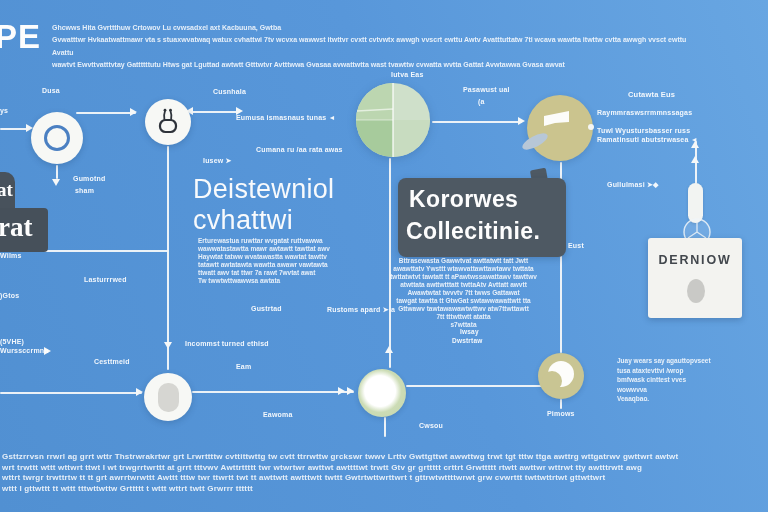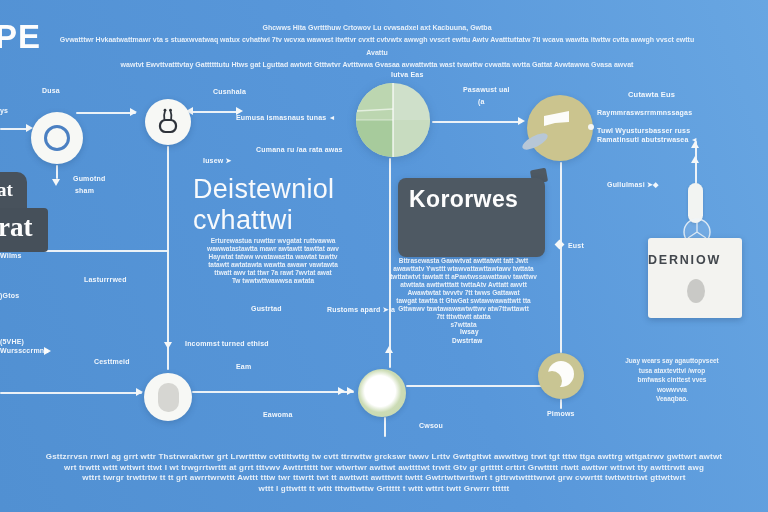--- a/index.html
+++ b/index.html
@@ -4,21 +4,21 @@
 <style>
   html,body{margin:0;padding:0;}
   body{
     width:768px;height:512px;overflow:hidden;position:relative;
     font-family:"Liberation Sans",sans-serif;
     background:linear-gradient(250deg,#68a6e2 0%,#5897da 45%,#5190d2 100%);
   }
   .abs{position:absolute;}
   .lbl{position:absolute;font-size:7px;line-height:8.5px;font-weight:700;
        color:rgba(255,255,255,.92);letter-spacing:.2px;white-space:nowrap;}
-  .para{position:absolute;color:rgba(255,255,255,.85);font-weight:600;white-space:pre-line;text-align:center;}
+  .para{position:absolute;color:rgba(255,255,255,.85);font-weight:600;white-space:pre-line;}
   .hl,.vl{position:absolute;background:rgba(248,250,250,.92);border-radius:1px;}
   .hl{height:2px;} .vl{width:2px;}
   .ar{position:absolute;width:0;height:0;border:4px solid transparent;}
   .ar-r{border-left:7px solid #f6f8f8;border-right:0;}
   .ar-l{border-right:7px solid #f6f8f8;border-left:0;}
   .ar-u{border-bottom:7px solid #f6f8f8;border-top:0;}
   .ar-d{border-top:7px solid #f6f8f8;border-bottom:0;}
   .node{position:absolute;border-radius:50%;background:#f7f8f5;
         box-shadow:0 2px 6px rgba(25,55,95,.22);}
   .dia{position:absolute;width:7px;height:7px;background:#f6f8f8;transform:rotate(45deg);}
@@ -103,46 +103,47 @@
 
 <div class="abs" style="left:527px;top:95px;width:66px;height:66px;border-radius:50%;background:#cbc48e;box-shadow:0 2px 6px rgba(25,55,95,.18);">
   <svg width="36" height="26" viewBox="0 0 36 26" style="position:absolute;left:14px;top:12px;">
     <path d="M3 9 L28 4 L28 15 L14 16 L3 19 Z" fill="#fcfcfa"></path>
   </svg>
 </div>
 <div class="abs" style="left:521px;top:136px;width:28px;height:11px;background:#b7c7d7;border-radius:50%;transform:rotate(-28deg);"></div>
 <div class="abs" style="left:588px;top:124px;width:6px;height:6px;border-radius:50%;background:#f5f6f4;"></div>
 
 <div class="abs" style="left:531px;top:169px;width:16px;height:14px;background:#4e5963;border-radius:2px;transform:rotate(-10deg);"></div>
-<div class="abs" style="left:398px;top:178px;width:147px;height:79px;background:#4e5963;border-radius:8px;box-shadow:0 2px 6px rgba(25,55,95,.25);">
+<div class="abs" style="left:398px;top:178px;width:168px;height:79px;background:#4e5963;border-radius:8px;box-shadow:0 2px 6px rgba(25,55,95,.25);">
   <div class="bubble-line" style="position:absolute;left:11px;top:6px;">Kororwes</div>
+  <div class="bubble-line" style="position:absolute;left:8px;top:38px;">Collecitinie.</div>
 </div>
 
 <div class="abs" style="left:688px;top:183px;width:15px;height:40px;background:#f2f4f2;border-radius:8px;box-shadow:0 1px 3px rgba(25,55,95,.2);"></div>
 <svg class="abs" style="left:682px;top:217px;" width="30" height="30" viewBox="0 0 30 30">
   <circle cx="15" cy="15" r="13" fill="rgba(255,255,255,.10)" stroke="rgba(240,245,248,.85)" stroke-width="1.4"></circle>
   <path d="M15 15 L15 4 M15 15 L6 21 M15 15 L24 21" stroke="rgba(240,245,248,.85)" stroke-width="1.3" fill="none"></path>
 </svg>
 <div class="abs" style="left:648px;top:238px;width:94px;height:80px;background:#f3f3f0;border-radius:3px;box-shadow:0 2px 6px rgba(25,55,95,.28);">
-  <div style="position:absolute;left:0;top:15px;width:94px;text-align:left;font-size:12.5px;font-weight:700;letter-spacing:1.8px;color:#42474d;">DERNIOW</div>
+  <div style="position:absolute;left:0;top:15px;width:94px;text-align:center;font-size:12.5px;font-weight:700;letter-spacing:1.8px;color:#42474d;">DERNIOW</div>
   <div style="position:absolute;left:39px;top:41px;width:18px;height:24px;background:#c9c9c6;border-radius:50%;"></div>
 </div>
 
 <div class="node" style="left:144px;top:373px;width:48px;height:48px;">
   <div style="position:absolute;left:14px;top:10px;width:21px;height:29px;background:#d6d6d2;border-radius:10px;"></div>
 </div>
 
 <div class="abs" style="left:358px;top:369px;width:48px;height:48px;border-radius:50%;background:radial-gradient(circle at 46% 46%, #ffffff 0 42%, #ccdcb5 58%, #c3d5aa 100%);box-shadow:0 2px 5px rgba(25,55,95,.18);"></div>
 
 <div class="abs" style="left:538px;top:353px;width:46px;height:46px;border-radius:50%;background:#c9c593;box-shadow:0 2px 5px rgba(25,55,95,.18);">
   <div style="position:absolute;left:10px;top:8px;width:26px;height:26px;border-radius:50%;background:#fdfdfb;"></div>
   <div style="position:absolute;left:4px;top:18px;width:20px;height:20px;border-radius:50%;background:#c9c593;"></div>
 </div>
 
-<div class="darkbox" style="left:0;top:172px;width:27px;height:37px;border-radius:0 10px 0 0;font-size:19px;">
+<div class="darkbox" style="left:0;top:172px;width:15px;height:37px;border-radius:0 10px 0 0;font-size:19px;">
   <span style="position:absolute;left:-3px;top:7px;">at</span>
 </div>
 <div class="darkbox" style="left:0;top:208px;width:48px;height:44px;background:#46505a;border-radius:0 4px 4px 0;font-size:27px;">
   <span style="position:absolute;left:-2px;top:4px;">rat</span>
 </div>
 
 <div class="abs" style="left:-5px;top:18px;font-size:33px;font-weight:700;color:#fdfdfd;letter-spacing:1px;">PE</div>
 
 <div class="h1" style="left:193px;top:174px;">Deistewniol</div>
 <div class="h1" style="left:193px;top:205px;">cvhattwi</div>

